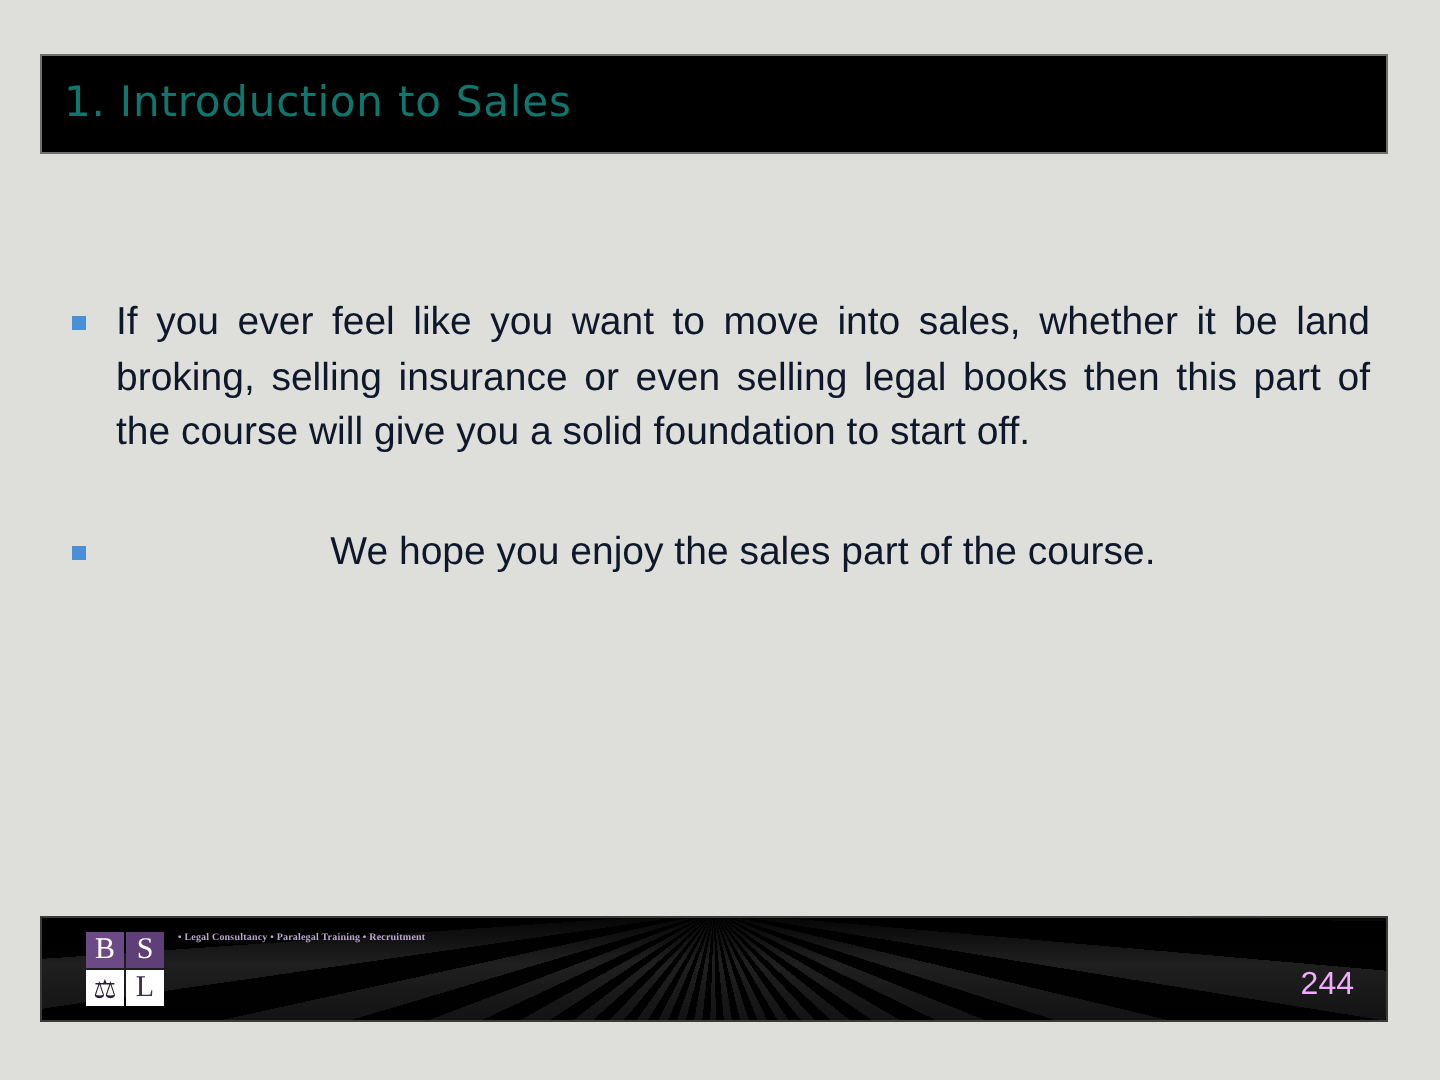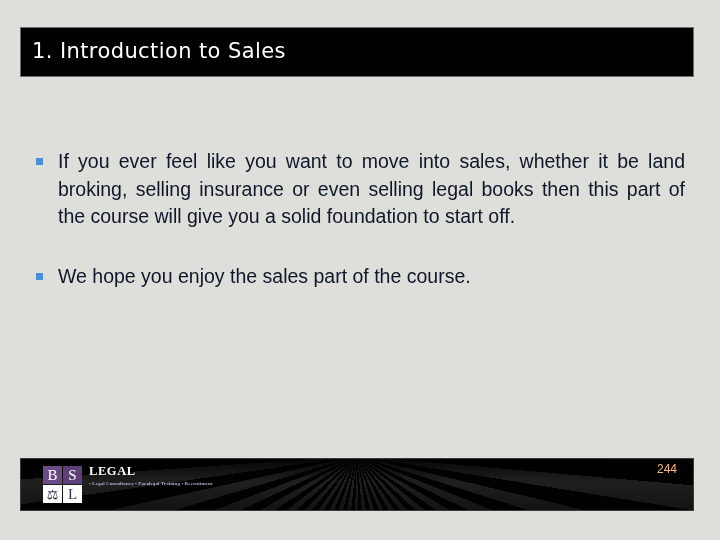--- a/index.html
+++ b/index.html
@@ -37,21 +37,21 @@
     overflow: hidden;
   }
   .title-text {
     position: absolute;
     left: 11px;
     top: 8px;
     font-family: "DejaVu Sans", sans-serif;
     font-size: 21px;
     font-weight: 400;
     letter-spacing: 0.4px;
-    color: #ffffff;
+    color: #0f766e;
     white-space: nowrap;
     line-height: 30px;
   }
 
   
   .body-area {
     position: absolute;
     left: 30px;
     top: 148px;
     width: 655px;
@@ -76,21 +76,21 @@
     display: block;
     margin-left: 28px;
     font-family: "Liberation Sans", sans-serif;
     font-size: 19.5px;
     line-height: 27.5px;
     color: #0f172a;
     text-align: justify;
     text-justify: inter-word;
   }
   .bullet-text.no-justify {
-    text-align: left;
+    text-align: center;
     margin-top: 32px;
   }
 
   
   .footer-bar {
     position: absolute;
     left: 20px;
     top: 458px;
     width: 674px;
     height: 53px;
@@ -173,25 +173,25 @@
     color: #b9a7cd;
     letter-spacing: 0.1px;
     white-space: nowrap;
     line-height: 7px;
   }
 
   
   .page-number {
     position: absolute;
     right: 16px;
-    top: 0;
+    top: 24px;
     z-index: 4;
     font-family: "Liberation Sans", sans-serif;
-    font-size: 12px;
-    color: #fdba74;
+    font-size: 16px;
+    color: #f0abfc;
     line-height: 20px;
   }
 </style>
 </head>
 <body>
 
 <div class="slide">
 
   <div class="title-bar">
     <div class="title-text">1. Introduction to Sales</div>
@@ -216,21 +216,20 @@
     <div class="footer-vignette"></div>
 
     <div class="logo">
       <div class="logo-grid">
         <div class="logo-cell cell-b">B</div>
         <div class="logo-cell cell-s">S</div>
         <div class="logo-cell cell-scales">⚖</div>
         <div class="logo-cell cell-l">L</div>
       </div>
       <div class="logo-words">
-        <span class="logo-word">LEGAL</span>
         <span class="logo-tagline">• Legal Consultancy • Paralegal Training • Recruitment</span>
       </div>
     </div>
 
     <div class="page-number">244</div>
   </div>
 
 </div>
 
 </body></html>

